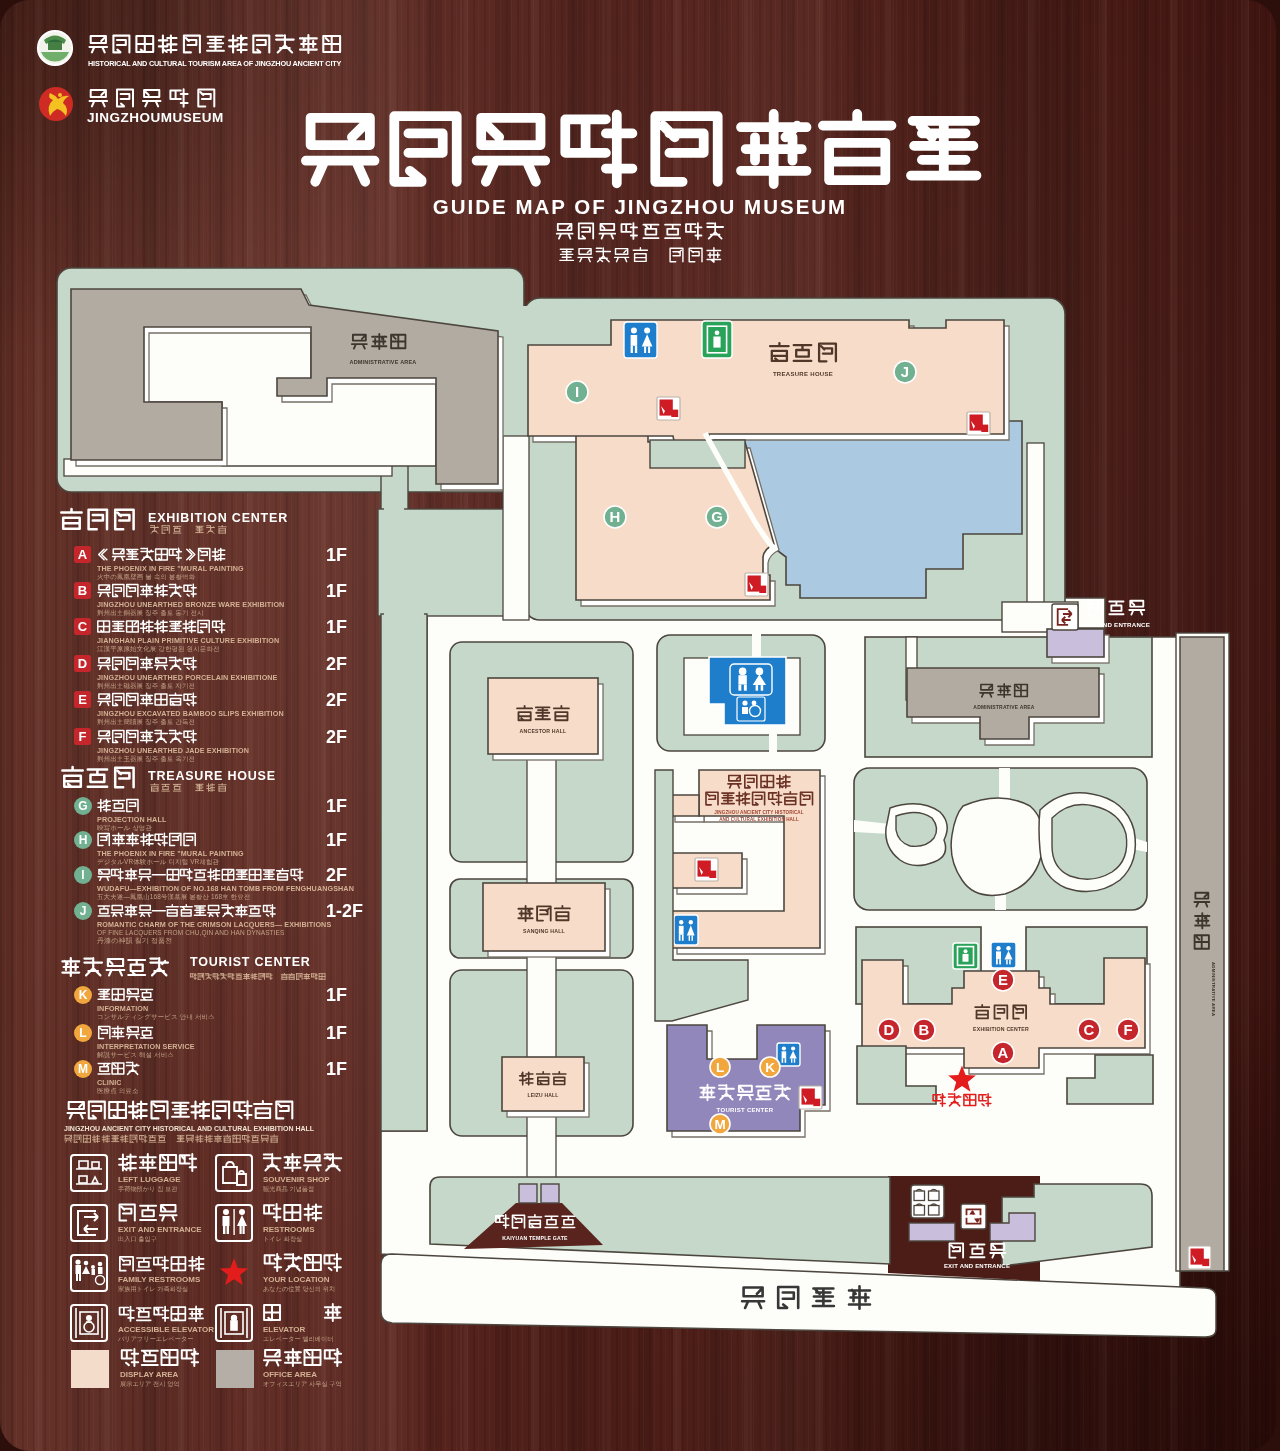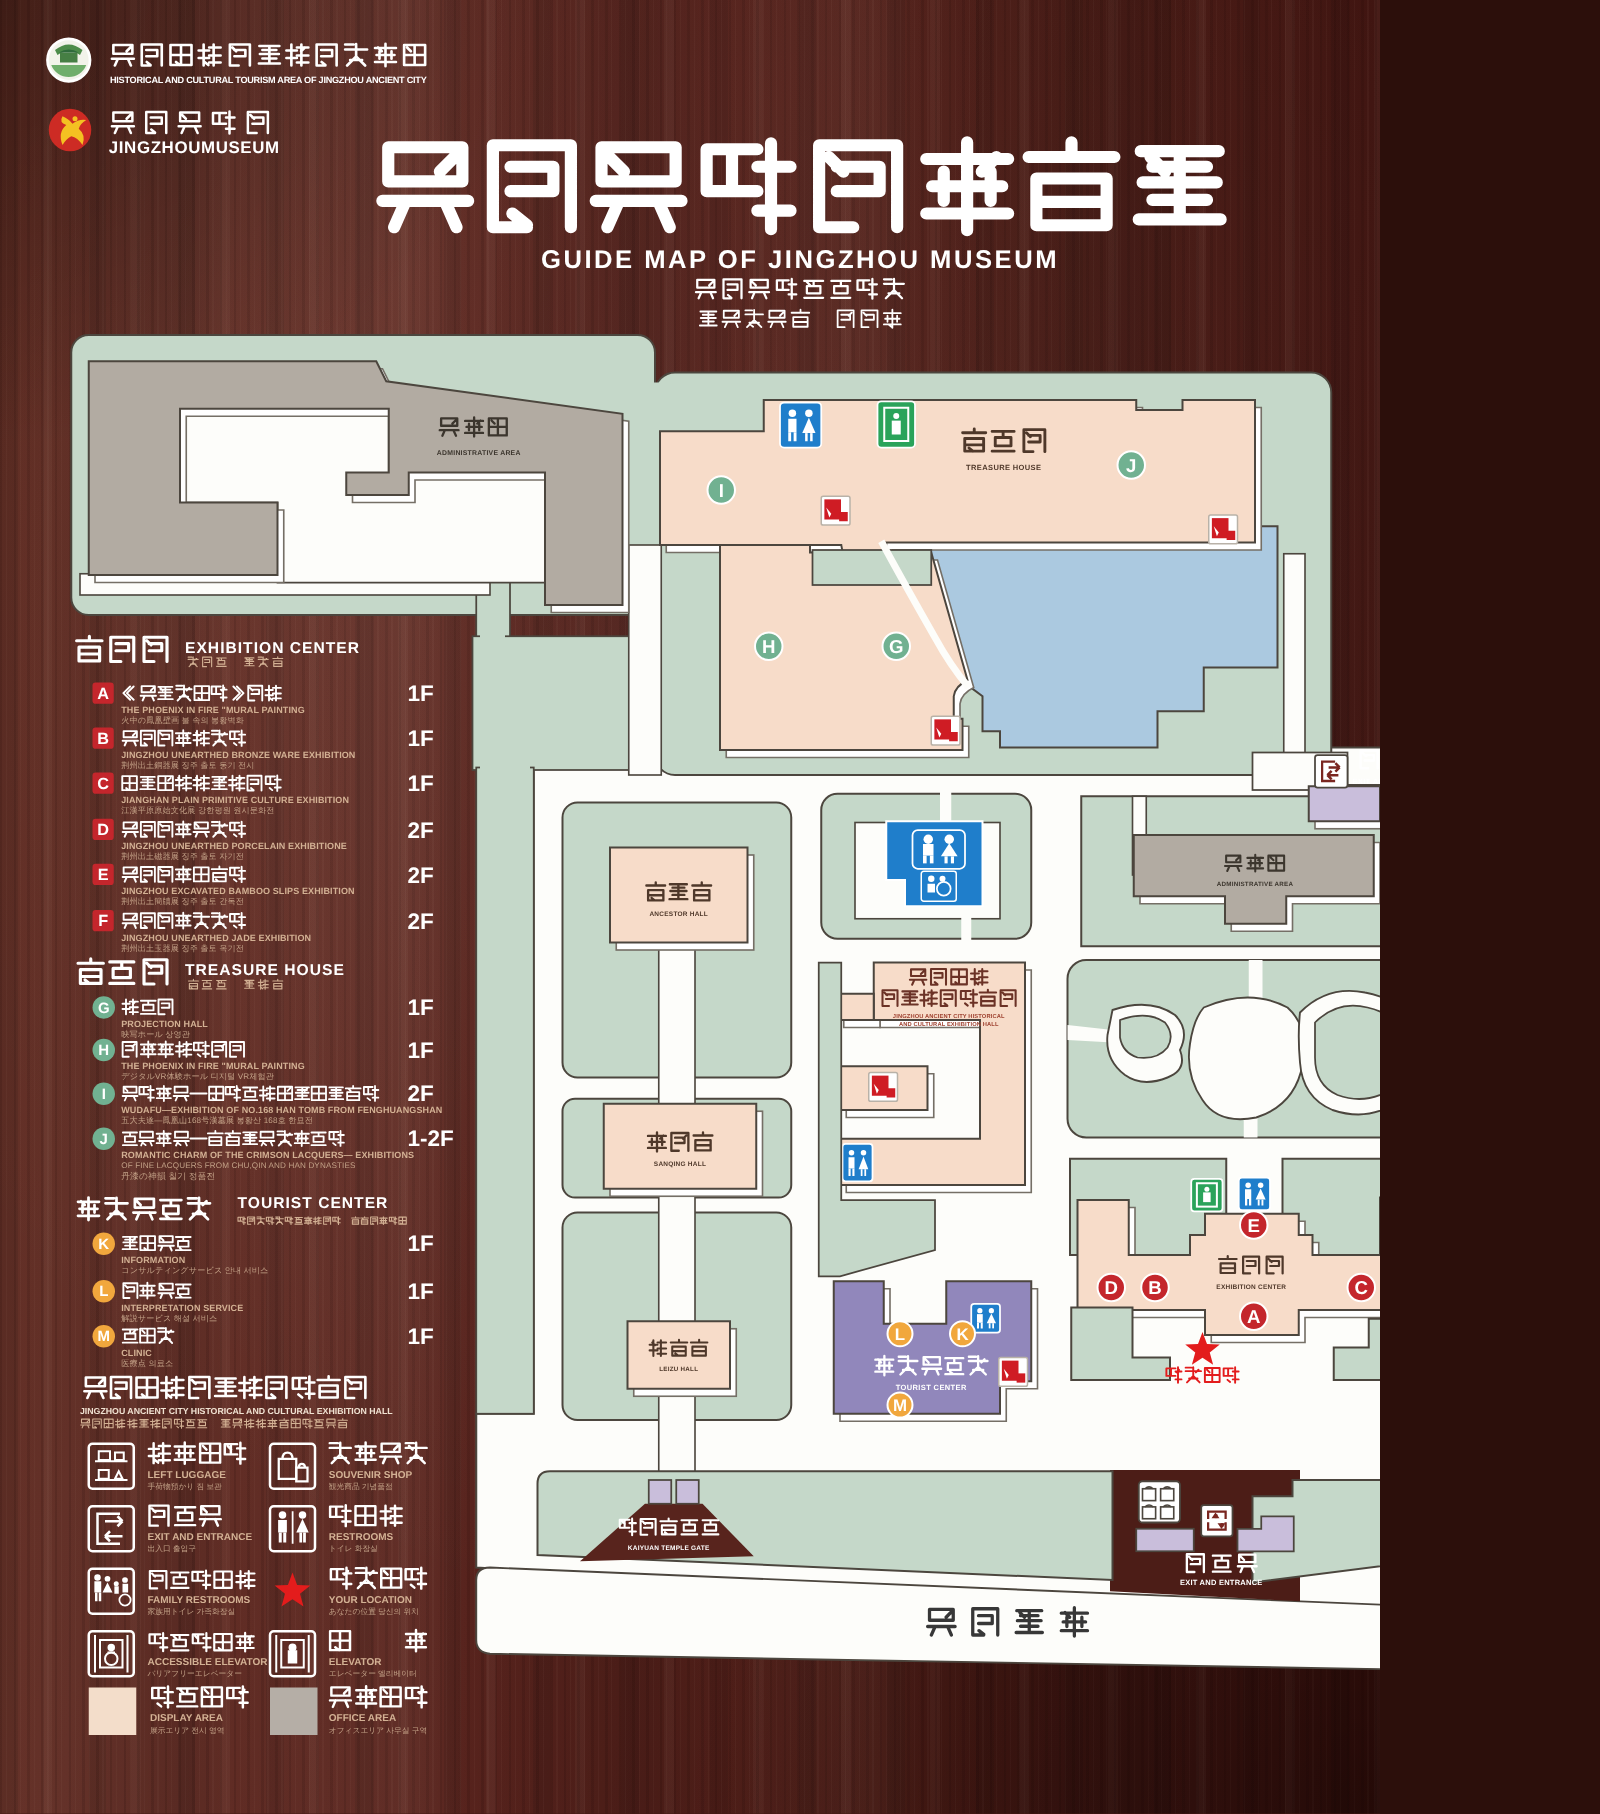--- a/index.html
+++ b/index.html
@@ -1,25 +1,25 @@
 <!DOCTYPE html>
 <html><head><meta charset="utf-8">
 <style>
 html,body{margin:0;padding:0;background:#2c0f0b;}
-.page{position:relative;width:1104px;height:1451px;overflow:hidden;
+.page{position:relative;width:1276px;height:1451px;overflow:hidden;
 background-color:#521f19;
 background-image:
  radial-gradient(120% 90% at 58% 38%, rgba(255,233,215,0.06), rgba(0,0,0,0) 60%),
  radial-gradient(95% 60% at 100% 100%, rgba(0,0,0,0.35), rgba(0,0,0,0) 55%),
  radial-gradient(70% 45% at 0% 0%, rgba(0,0,0,0.28), rgba(0,0,0,0) 55%),
  linear-gradient(90deg, rgba(0,0,0,0) 0%, rgba(0,0,0,0.09) 13%, rgba(0,0,0,0) 17%, rgba(255,220,200,0.05) 30%, rgba(0,0,0,0) 34%, rgba(0,0,0,0.10) 47%, rgba(0,0,0,0) 52%, rgba(255,220,200,0.04) 63%, rgba(0,0,0,0) 67%, rgba(0,0,0,0.12) 82%, rgba(0,0,0,0) 87%),
  repeating-linear-gradient(90deg, rgba(25,4,2,0.13) 0px, rgba(25,4,2,0.13) 2px, rgba(0,0,0,0) 2px, rgba(0,0,0,0) 5px, rgba(255,215,195,0.035) 5px, rgba(255,215,195,0.035) 6px, rgba(0,0,0,0) 6px, rgba(0,0,0,0) 11px),
  repeating-linear-gradient(90deg, rgba(0,0,0,0.09) 0px, rgba(0,0,0,0.09) 14px, rgba(0,0,0,0) 14px, rgba(0,0,0,0) 34px, rgba(255,220,200,0.045) 34px, rgba(255,220,200,0.045) 42px, rgba(0,0,0,0) 42px, rgba(0,0,0,0) 71px),
  linear-gradient(96deg, #5e2b21 0%, #67332a 16%, #57231d 40%, #4a1b15 68%, #3f1410 88%, #370f0b 100%);
-font-family:"Liberation Sans",sans-serif;}
+font-family:"Liberation Sans",sans-serif;border-radius:30px;}
 svg{position:absolute;left:0;top:0;}
 </style></head><body>
 <div class="page">
 <svg width="1280" height="1451" viewBox="0 0 1280 1451">
 
 <g>
         <circle cx="55" cy="48" r="17" fill="#f2f3ea" stroke="#ffffff" stroke-width="2.2"></circle>
         <path d="M41 52 a15 15 0 0 0 28 0 z" fill="#6fae6b"></path>
         <path d="M44 40 q11 -9 22 0 l-2 4 q-9 -6 -18 0 z" fill="#4d8c4a"></path>
         <rect x="48" y="42" width="14" height="8" fill="#467f44"></rect>

